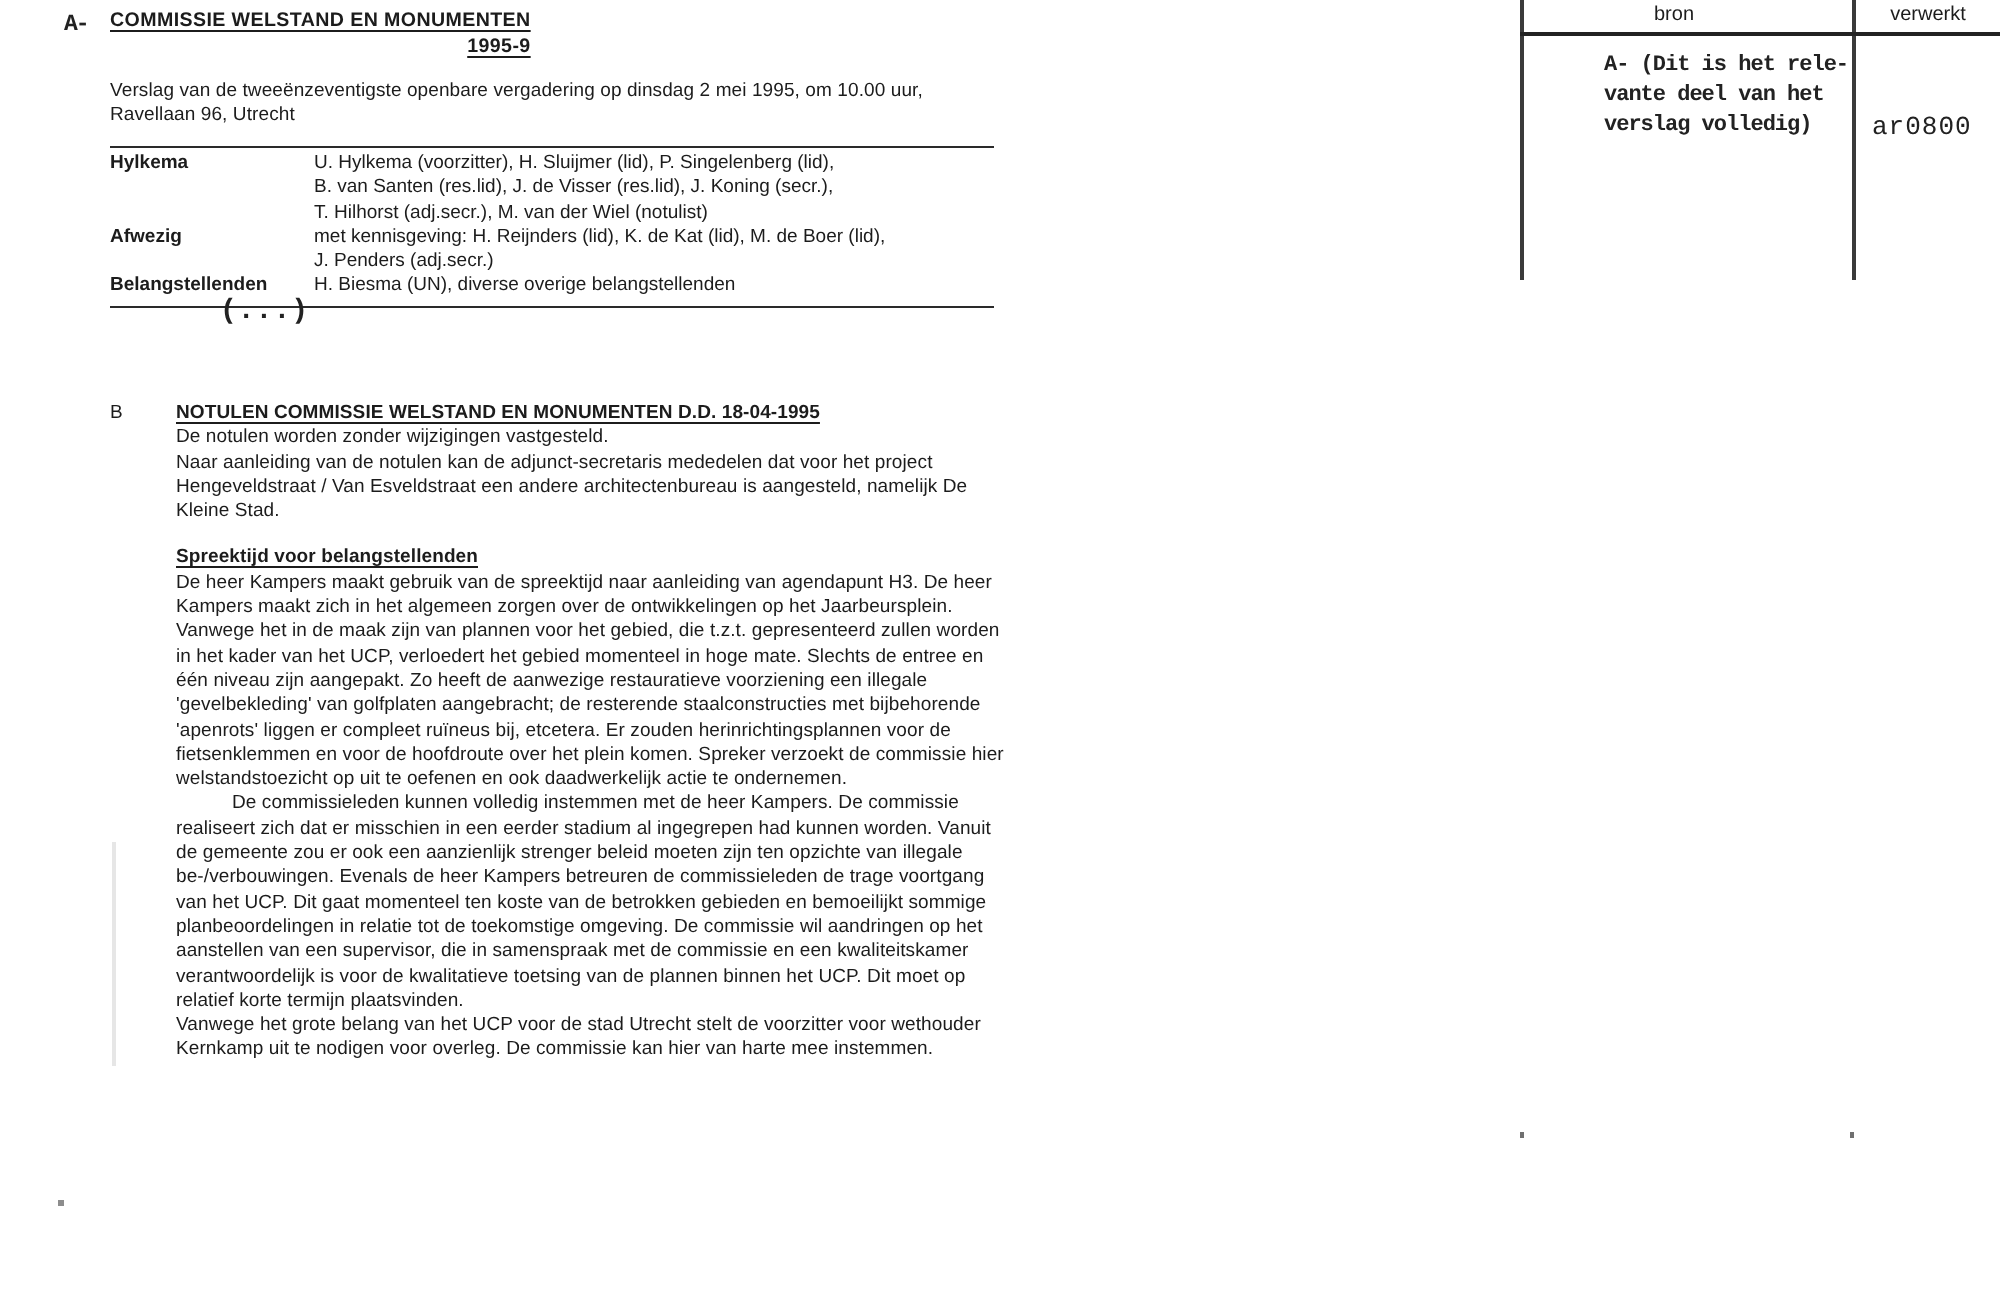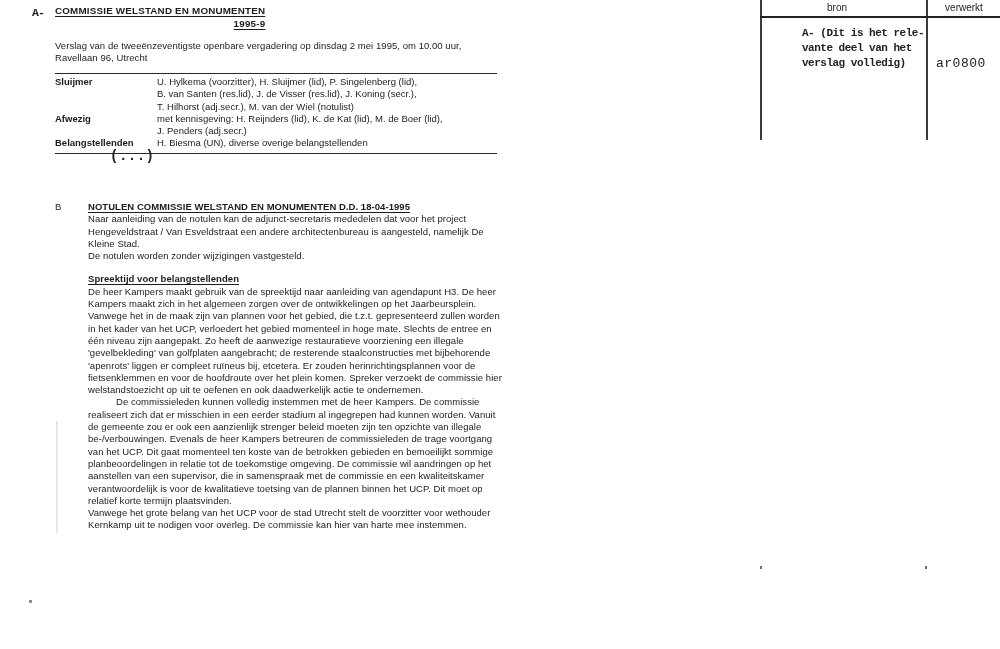--- a/index.html
+++ b/index.html
@@ -107,43 +107,43 @@
 
   <div class="abs title-block">
     <div class="title-line">COMMISSIE WELSTAND EN MONUMENTEN</div>
     <div class="title-line">1995-9</div>
   </div>
 
   <div class="abs intro">Verslag van de tweeënzeventigste openbare vergadering op dinsdag 2 mei 1995, om 10.00 uur, Ravellaan 96, Utrecht</div>
 
   <div class="abs attendance">
     <div class="att-row">
-      <div class="att-label">Sluijmer</div>
+      <div class="att-label">Hylkema</div>
       <div class="att-value">U. Hylkema (voorzitter), H. Sluijmer (lid), P. Singelenberg (lid),
 B. van Santen (res.lid), J. de Visser (res.lid), J. Koning (secr.),
 T. Hilhorst (adj.secr.), M. van der Wiel (notulist)</div>
     </div>
     <div class="att-row">
       <div class="att-label">Afwezig</div>
       <div class="att-value">met kennisgeving: H. Reijnders (lid), K. de Kat (lid), M. de Boer (lid),
 J. Penders (adj.secr.)</div>
     </div>
     <div class="att-row">
       <div class="att-label">Belangstellenden</div>
       <div class="att-value">H. Biesma (UN), diverse overige belangstellenden</div>
     </div>
   </div>
 
   <div class="abs tw ellipsis-mark">(...)</div>
 
   <div class="abs section-b-label">B</div>
   <div class="abs section-b">
     <p class="b-heading">NOTULEN COMMISSIE WELSTAND EN MONUMENTEN D.D. 18-04-1995</p>
+    <p>De notulen worden zonder wijzigingen vastgesteld.</p>
     <p>Naar aanleiding van de notulen kan de adjunct-secretaris mededelen dat voor het project Hengeveldstraat / Van Esveldstraat een andere architectenbureau is aangesteld, namelijk De Kleine Stad.</p>
-    <p>De notulen worden zonder wijzigingen vastgesteld.</p>
     <p class="sub-heading">Spreektijd voor belangstellenden</p>
     <p>De heer Kampers maakt gebruik van de spreektijd naar aanleiding van agendapunt H3. De heer Kampers maakt zich in het algemeen zorgen over de ontwikkelingen op het Jaarbeursplein. Vanwege het in de maak zijn van plannen voor het gebied, die t.z.t. gepresenteerd zullen worden in het kader van het UCP, verloedert het gebied momenteel in hoge mate. Slechts de entree en één niveau zijn aangepakt. Zo heeft de aanwezige restauratieve voorziening een illegale 'gevelbekleding' van golfplaten aangebracht; de resterende staalconstructies met bijbehorende 'apenrots' liggen er compleet ruïneus bij, etcetera. Er zouden herinrichtingsplannen voor de fietsenklemmen en voor de hoofdroute over het plein komen. Spreker verzoekt de commissie hier welstandstoezicht op uit te oefenen en ook daadwerkelijk actie te ondernemen.</p>
     <p class="indent-first">De commissieleden kunnen volledig instemmen met de heer Kampers. De commissie realiseert zich dat er misschien in een eerder stadium al ingegrepen had kunnen worden. Vanuit de gemeente zou er ook een aanzienlijk strenger beleid moeten zijn ten opzichte van illegale be-/verbouwingen. Evenals de heer Kampers betreuren de commissieleden de trage voortgang van het UCP. Dit gaat momenteel ten koste van de betrokken gebieden en bemoeilijkt sommige planbeoordelingen in relatie tot de toekomstige omgeving. De commissie wil aandringen op het aanstellen van een supervisor, die in samenspraak met de commissie en een kwaliteitskamer verantwoordelijk is voor de kwalitatieve toetsing van de plannen binnen het UCP. Dit moet op relatief korte termijn plaatsvinden.</p>
     <p>Vanwege het grote belang van het UCP voor de stad Utrecht stelt de voorzitter voor wethouder Kernkamp uit te nodigen voor overleg. De commissie kan hier van harte mee instemmen.</p>
   </div>
 
   <div class="abs reg-vline left"></div>
   <div class="abs reg-vline mid"></div>
   <div class="abs reg-header-rule"></div>
   <div class="abs reg-header bron">bron</div>

